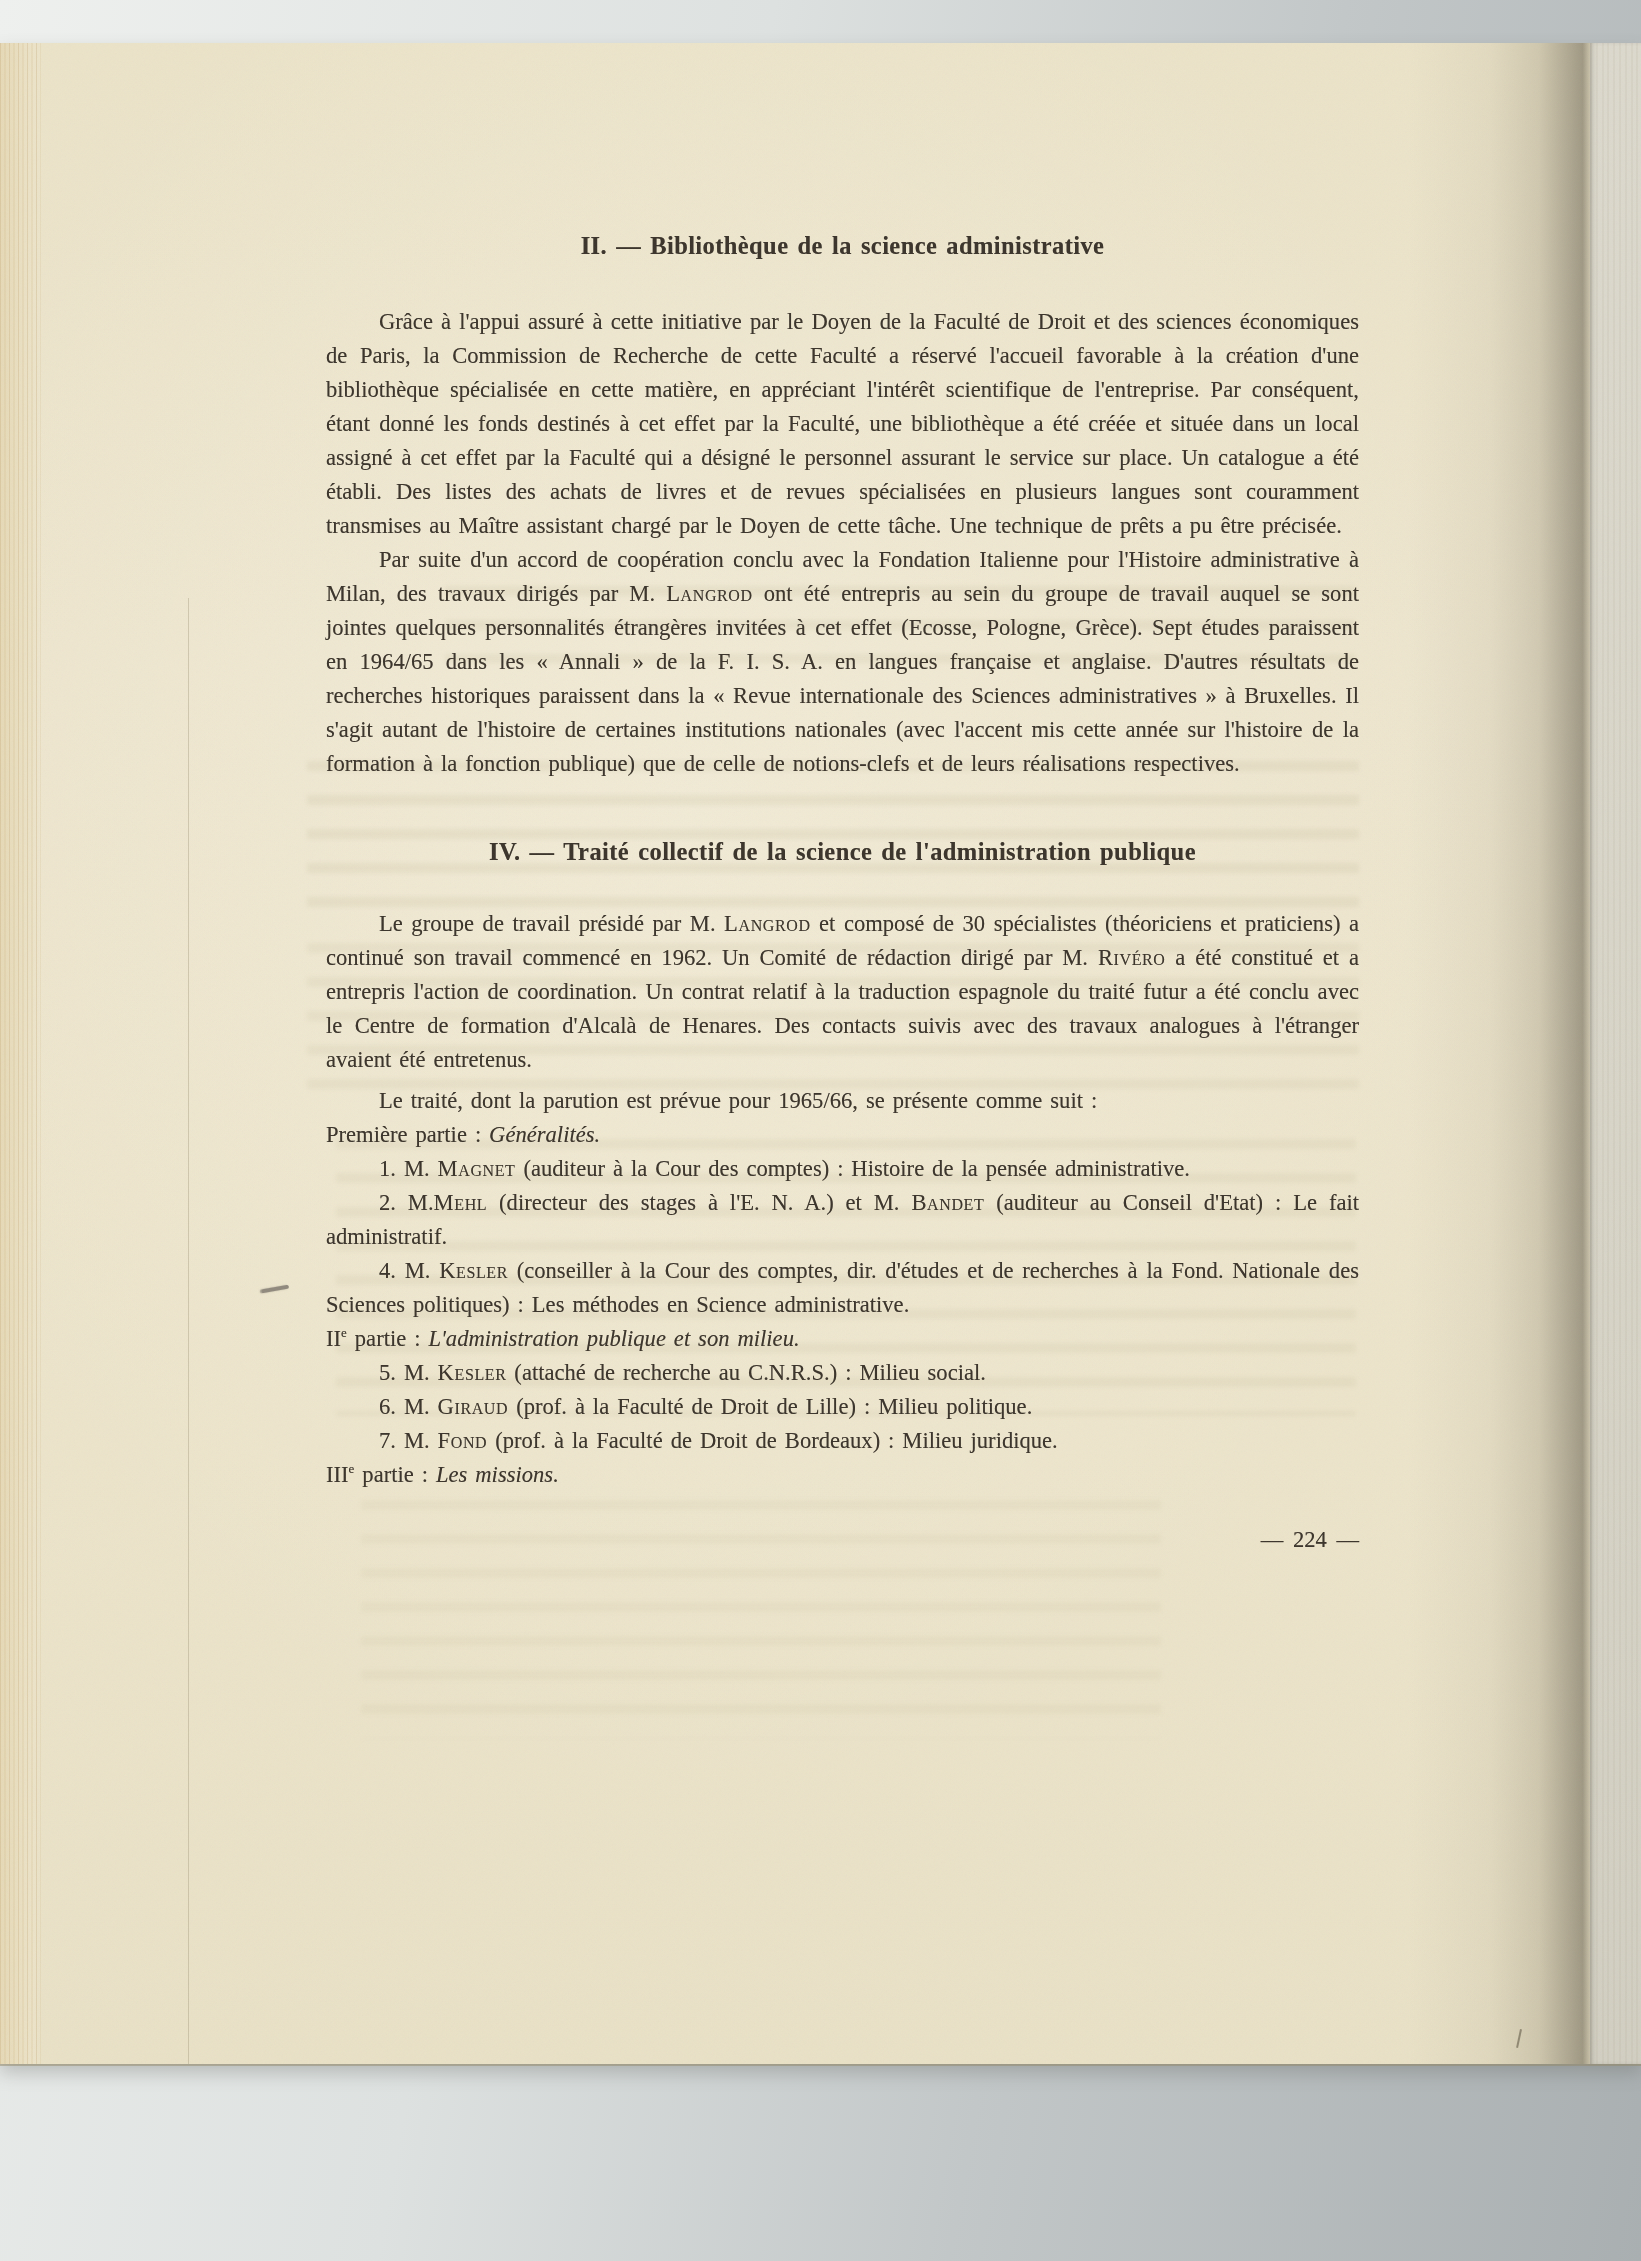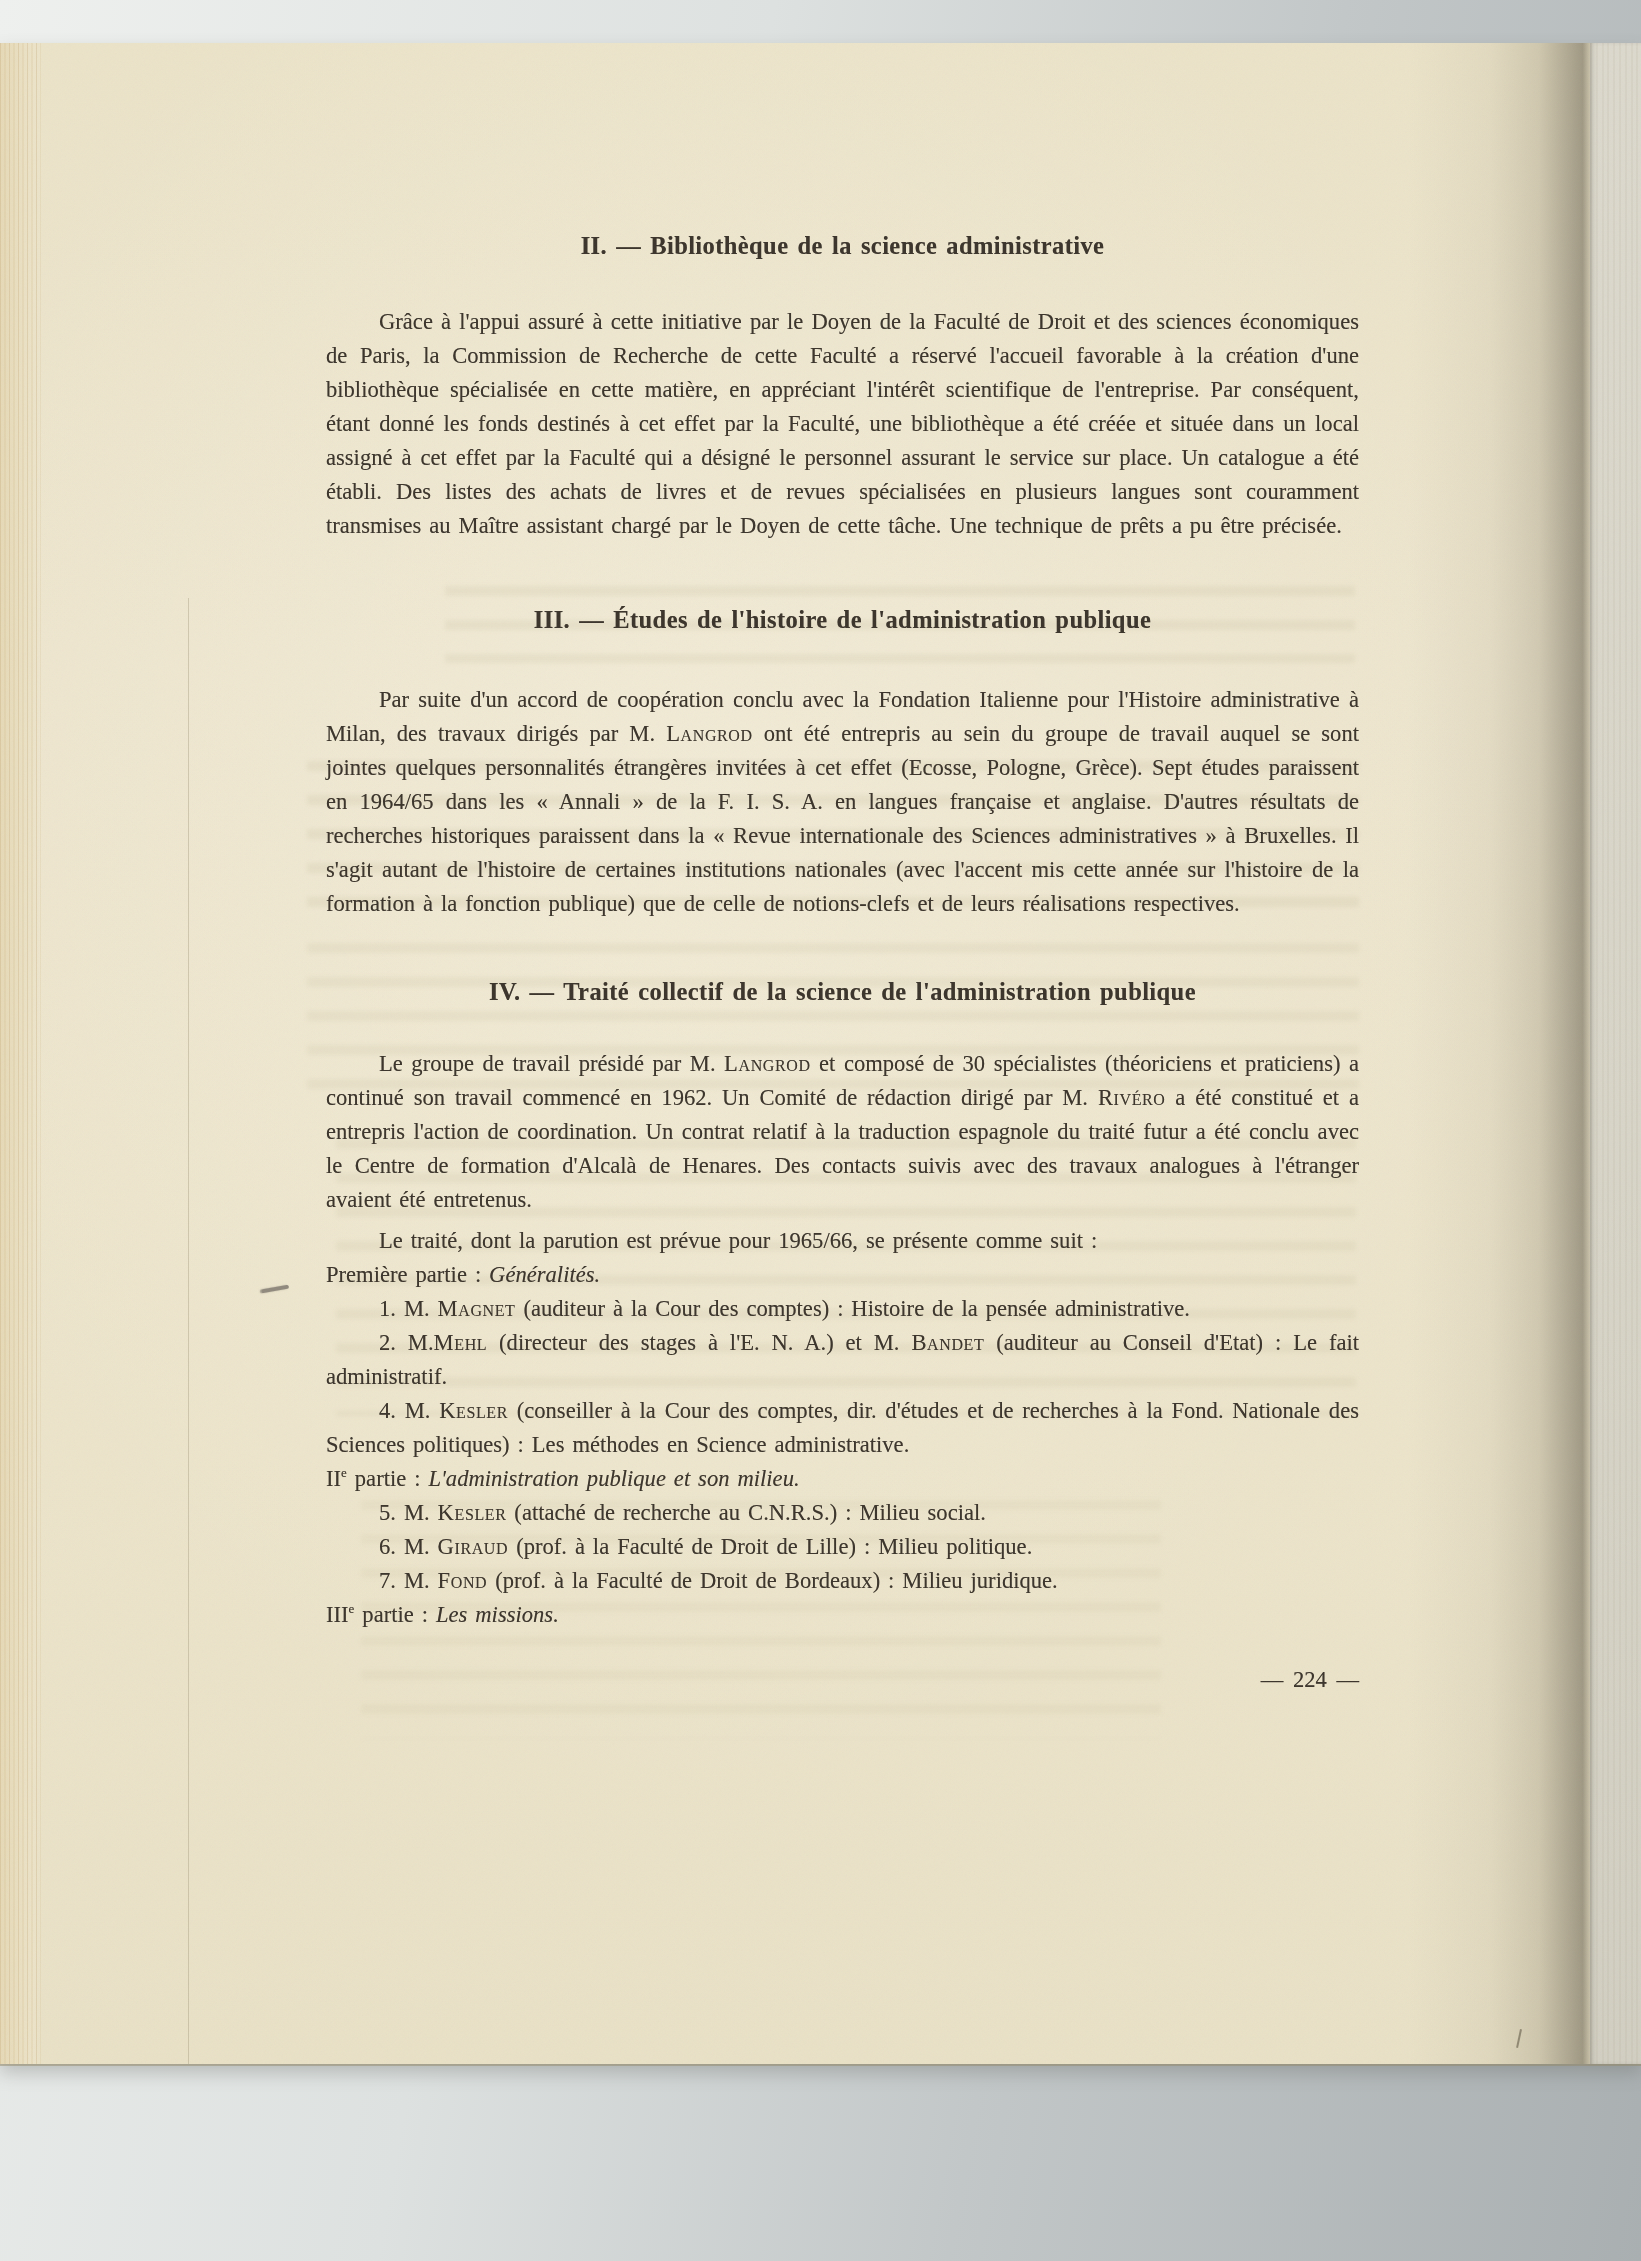--- a/index.html
+++ b/index.html
@@ -108,21 +108,20 @@
     <div class="ghost g5"></div>
 
     <div class="crease"></div>
     <div class="pencil-mark"></div>
     <div class="edge-tick"></div>
 
     <div class="text-block">
       <div id="blocks">
           <h2 class="heading ">II. — Bibliothèque de la science administrative</h2>
           <p class="para">Grâce à l'appui assuré à cette initiative par le Doyen de la Faculté de Droit et des sciences économiques de Paris, la Commission de Recherche de cette Faculté a réservé l'accueil favorable à la création d'une bibliothèque spécialisée en cette matière, en appréciant l'intérêt scientifique de l'entreprise. Par conséquent, étant donné les fonds destinés à cet effet par la Faculté, une bibliothèque a été créée et située dans un local assigné à cet effet par la Faculté qui a désigné le personnel assurant le service sur place. Un catalogue a été établi. Des listes des achats de livres et de revues spécialisées en plusieurs langues sont couramment transmises au Maître assistant chargé par le Doyen de cette tâche. Une technique de prêts a pu être précisée.</p>
-          <h2 class="heading h2nd">III. — Études de l'histoire de l'administration publique</h2>
           <p class="para">Par suite d'un accord de coopération conclu avec la Fondation Italienne pour l'Histoire administrative à Milan, des travaux dirigés par M. <span class="sc">Langrod</span> ont été entrepris au sein du groupe de travail auquel se sont jointes quelques personnalités étrangères invitées à cet effet (Ecosse, Pologne, Grèce). Sept études paraissent en 1964/65 dans les « Annali » de la F. I. S. A. en langues française et anglaise. D'autres résultats de recherches historiques paraissent dans la « Revue internationale des Sciences administratives » à Bruxelles. Il s'agit autant de l'histoire de certaines institutions nationales (avec l'accent mis cette année sur l'histoire de la formation à la fonction publique) que de celle de notions-clefs et de leurs réalisations respectives.</p>
           <h2 class="heading h3rd">IV. — Traité collectif de la science de l'administration publique</h2>
           <p class="para">Le groupe de travail présidé par M. <span class="sc">Langrod</span> et composé de 30 spécialistes (théoriciens et praticiens) a continué son travail commencé en 1962. Un Comité de rédaction dirigé par M. <span class="sc">Rivéro</span> a été constitué et a entrepris l'action de coordination. Un contrat relatif à la traduction espagnole du traité futur a été conclu avec le Centre de formation d'Alcalà de Henares. Des contacts suivis avec des travaux analogues à l'étranger avaient été entretenus.</p>
           <p class="para tight">Le traité, dont la parution est prévue pour 1965/66, se présente comme suit :</p>
           <p class="flush">Première partie : <span class="i">Généralités.</span></p>
           <p class="item">1. M. <span class="sc">Magnet</span> (auditeur à la Cour des comptes) : Histoire de la pensée administrative.</p>
           <p class="item">2. M.<span class="sc">Mehl</span> (directeur des stages à l'E. N. A.) et M. <span class="sc">Bandet</span> (auditeur au Conseil d'Etat) : Le fait administratif.</p>
           <p class="item">4. M. <span class="sc">Kesler</span> (conseiller à la Cour des comptes, dir. d'études et de recherches à la Fond. Nationale des Sciences politiques) : Les méthodes en Science administrative.</p>
           <p class="flush">II<span class="sup">e</span> partie : <span class="i">L'administration publique et son milieu.</span></p>
           <p class="item">5. M. <span class="sc">Kesler</span> (attaché de recherche au C.N.R.S.) : Milieu social.</p>

